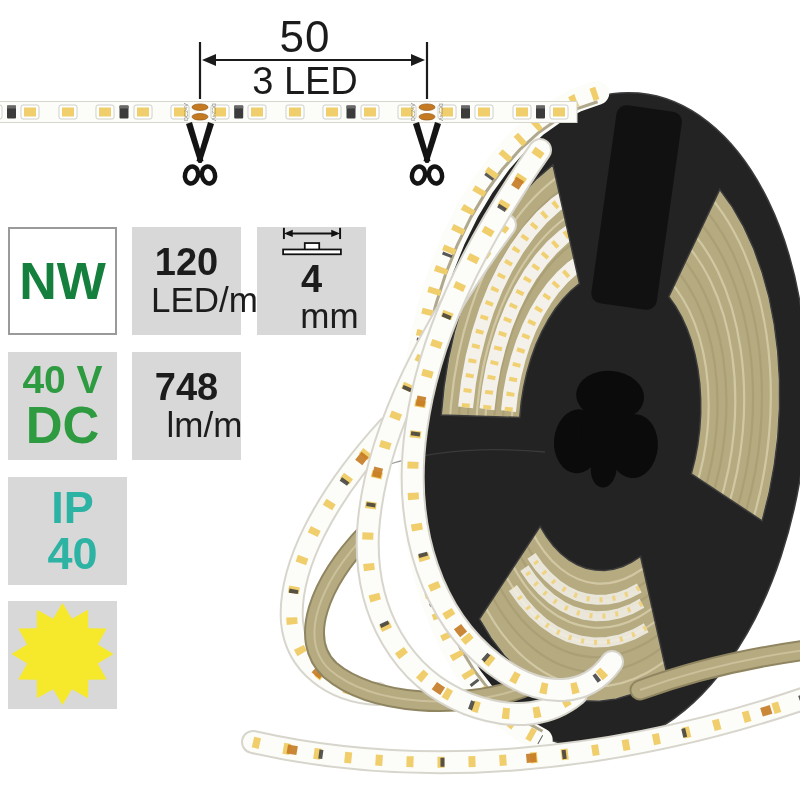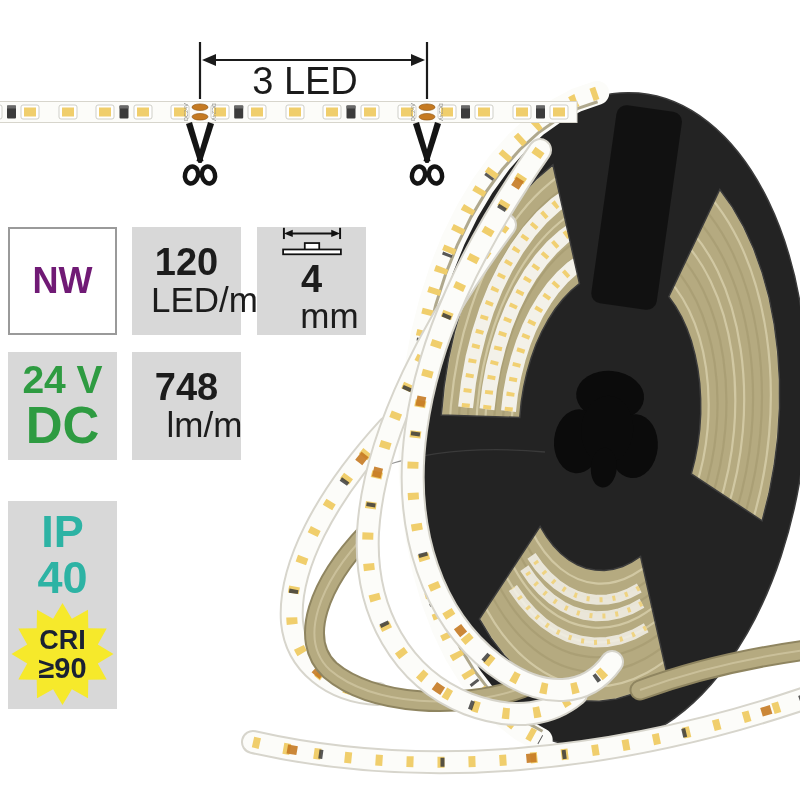--- a/index.html
+++ b/index.html
@@ -7,24 +7,24 @@
          font-family:"Liberation Sans","DejaVu Sans",sans-serif;}
   #scene{position:absolute;left:0;top:0;z-index:1;}
   .dim-label{position:absolute;z-index:2;text-align:center;color:var(--annotation);}
   .dim-50{left:235px;top:12px;width:140px;font-size:44px;font-weight:400;letter-spacing:1px;}
   .dim-6led{left:225px;top:60px;width:160px;font-size:38px;font-weight:400;}
   .badge{position:absolute;width:109px;height:108px;background:var(--badge-bg);z-index:2;
          display:flex;flex-direction:column;align-items:center;justify-content:center;
          text-align:center;color:var(--badge-text);}
   .badge.nw{background:var(--nw-bg);border:2px solid var(--nw-border);width:105px;height:104px;}
   .col1{left:8px;}  .col2{left:132px;} .col3{left:257px;}
-  .row1{top:227px;} .row2{top:352px;}  .row3{top:501px;} .row4{top:601px;}
+  .row1{top:227px;} .row2{top:352px;}  .row3{top:477px;padding-left:10px;} .row4{top:601px;}
   .v-big{font-size:38px;font-weight:700;line-height:1.02;}
   .v-unit{font-size:35px;font-weight:400;line-height:1.05;margin-left:36px;}
-  .nw-label{font-size:36px;font-weight:700;color:#701a75;}
+  .nw-label{font-size:52px;font-weight:700;color:#15803d;}
   .green .v-big{color:var(--green);}
   .teal  .v-big{color:var(--teal);font-size:45px;}
   .wicon{display:block;margin-bottom:2px;}
   .cri-wrap{position:relative;width:109px;height:108px;display:flex;align-items:center;justify-content:center;}
   .cri-star{position:absolute;left:0;top:0;}
   .cri-text{position:relative;z-index:1;color:var(--cri-text);font-weight:700;line-height:1.0;}
   .cri-l1{font-size:27px;} .cri-l2{font-size:29px;}
 </style>
 </head>
 <body>
@@ -180,20 +180,21 @@
       </g>
       <g>
         <polygon points="413,124 419,122 430.5,161 425.5,163" fill="#141414"></polygon>
         <polygon points="441,124 435,122 423.5,161 428.5,163" fill="#141414"></polygon>
         <ellipse cx="418.5" cy="175" rx="6.5" ry="8.5" fill="none" stroke="#141414" stroke-width="4.5" transform="rotate(14 418.5 175)"></ellipse>
         <ellipse cx="435.5" cy="175" rx="6.5" ry="8.5" fill="none" stroke="#141414" stroke-width="4.5" transform="rotate(-14 435.5 175)"></ellipse>
         <circle cx="427" cy="161" r="2" fill="#141414"></circle>
       </g>
     </svg>
 
+  <div class="dim-label dim-50">50</div>
   <div class="dim-label dim-6led">3 LED</div>
 
   <div class="badge nw col1 row1">
     <div class="nw-label">NW</div>
   </div>
 
   <div class="badge col2 row1">
     <div class="v-big">120</div>
     <div class="v-unit">LED/m</div>
   </div>
@@ -206,39 +207,35 @@
       <polygon points="5,8 16,3.5 16,12.5" fill="#111"></polygon>
       <polygon points="75,8 64,3.5 64,12.5" fill="#111"></polygon>
       <rect x="31" y="20" width="18" height="9" fill="#fff" stroke="#111" stroke-width="2.2"></rect>
       <rect x="4" y="28" width="72" height="6" fill="#fff" stroke="#111" stroke-width="2.2"></rect>
     </svg>
     <div class="v-big" style="font-size:38px">4</div>
     <div class="v-unit">mm</div>
   </div>
 
   <div class="badge green col1 row2">
-    <div class="v-big" style="font-size:39px">24 V</div>
+    <div class="v-big" style="font-size:39px">40 V</div>
     <div class="v-big" style="font-size:51px">DC</div>
   </div>
 
   <div class="badge col2 row2">
     <div class="v-big">748</div>
     <div class="v-unit">lm/m</div>
   </div>
 
   <div class="badge teal col1 row3">
     <div class="v-big">IP</div>
     <div class="v-big">40</div>
   </div>
 
   <div class="badge col1 row4">
     <div class="cri-wrap">
       <svg class="cri-star" width="109" height="108" viewBox="0 0 109 108">
         <polygon id="star-poly" points="54.5,2.0 63.9,17.7 80.0,8.8 80.3,27.2 98.7,27.5 89.8,43.6 105.5,53.0 89.8,62.4 98.7,78.5 80.3,78.8 80.0,97.2 63.9,88.3 54.5,104.0 45.1,88.3 29.0,97.2 28.7,78.8 10.3,78.5 19.2,62.4 3.5,53.0 19.2,43.6 10.3,27.5 28.7,27.2 29.0,8.8 45.1,17.7" fill="#f6e92b"></polygon>
       </svg>
-      <div class="cri-text">
-        <div class="cri-l1">CRI</div>
-        <div class="cri-l2">≥90</div>
-      </div>
     </div>
   </div>
 
 </div>
 
 </body></html>

